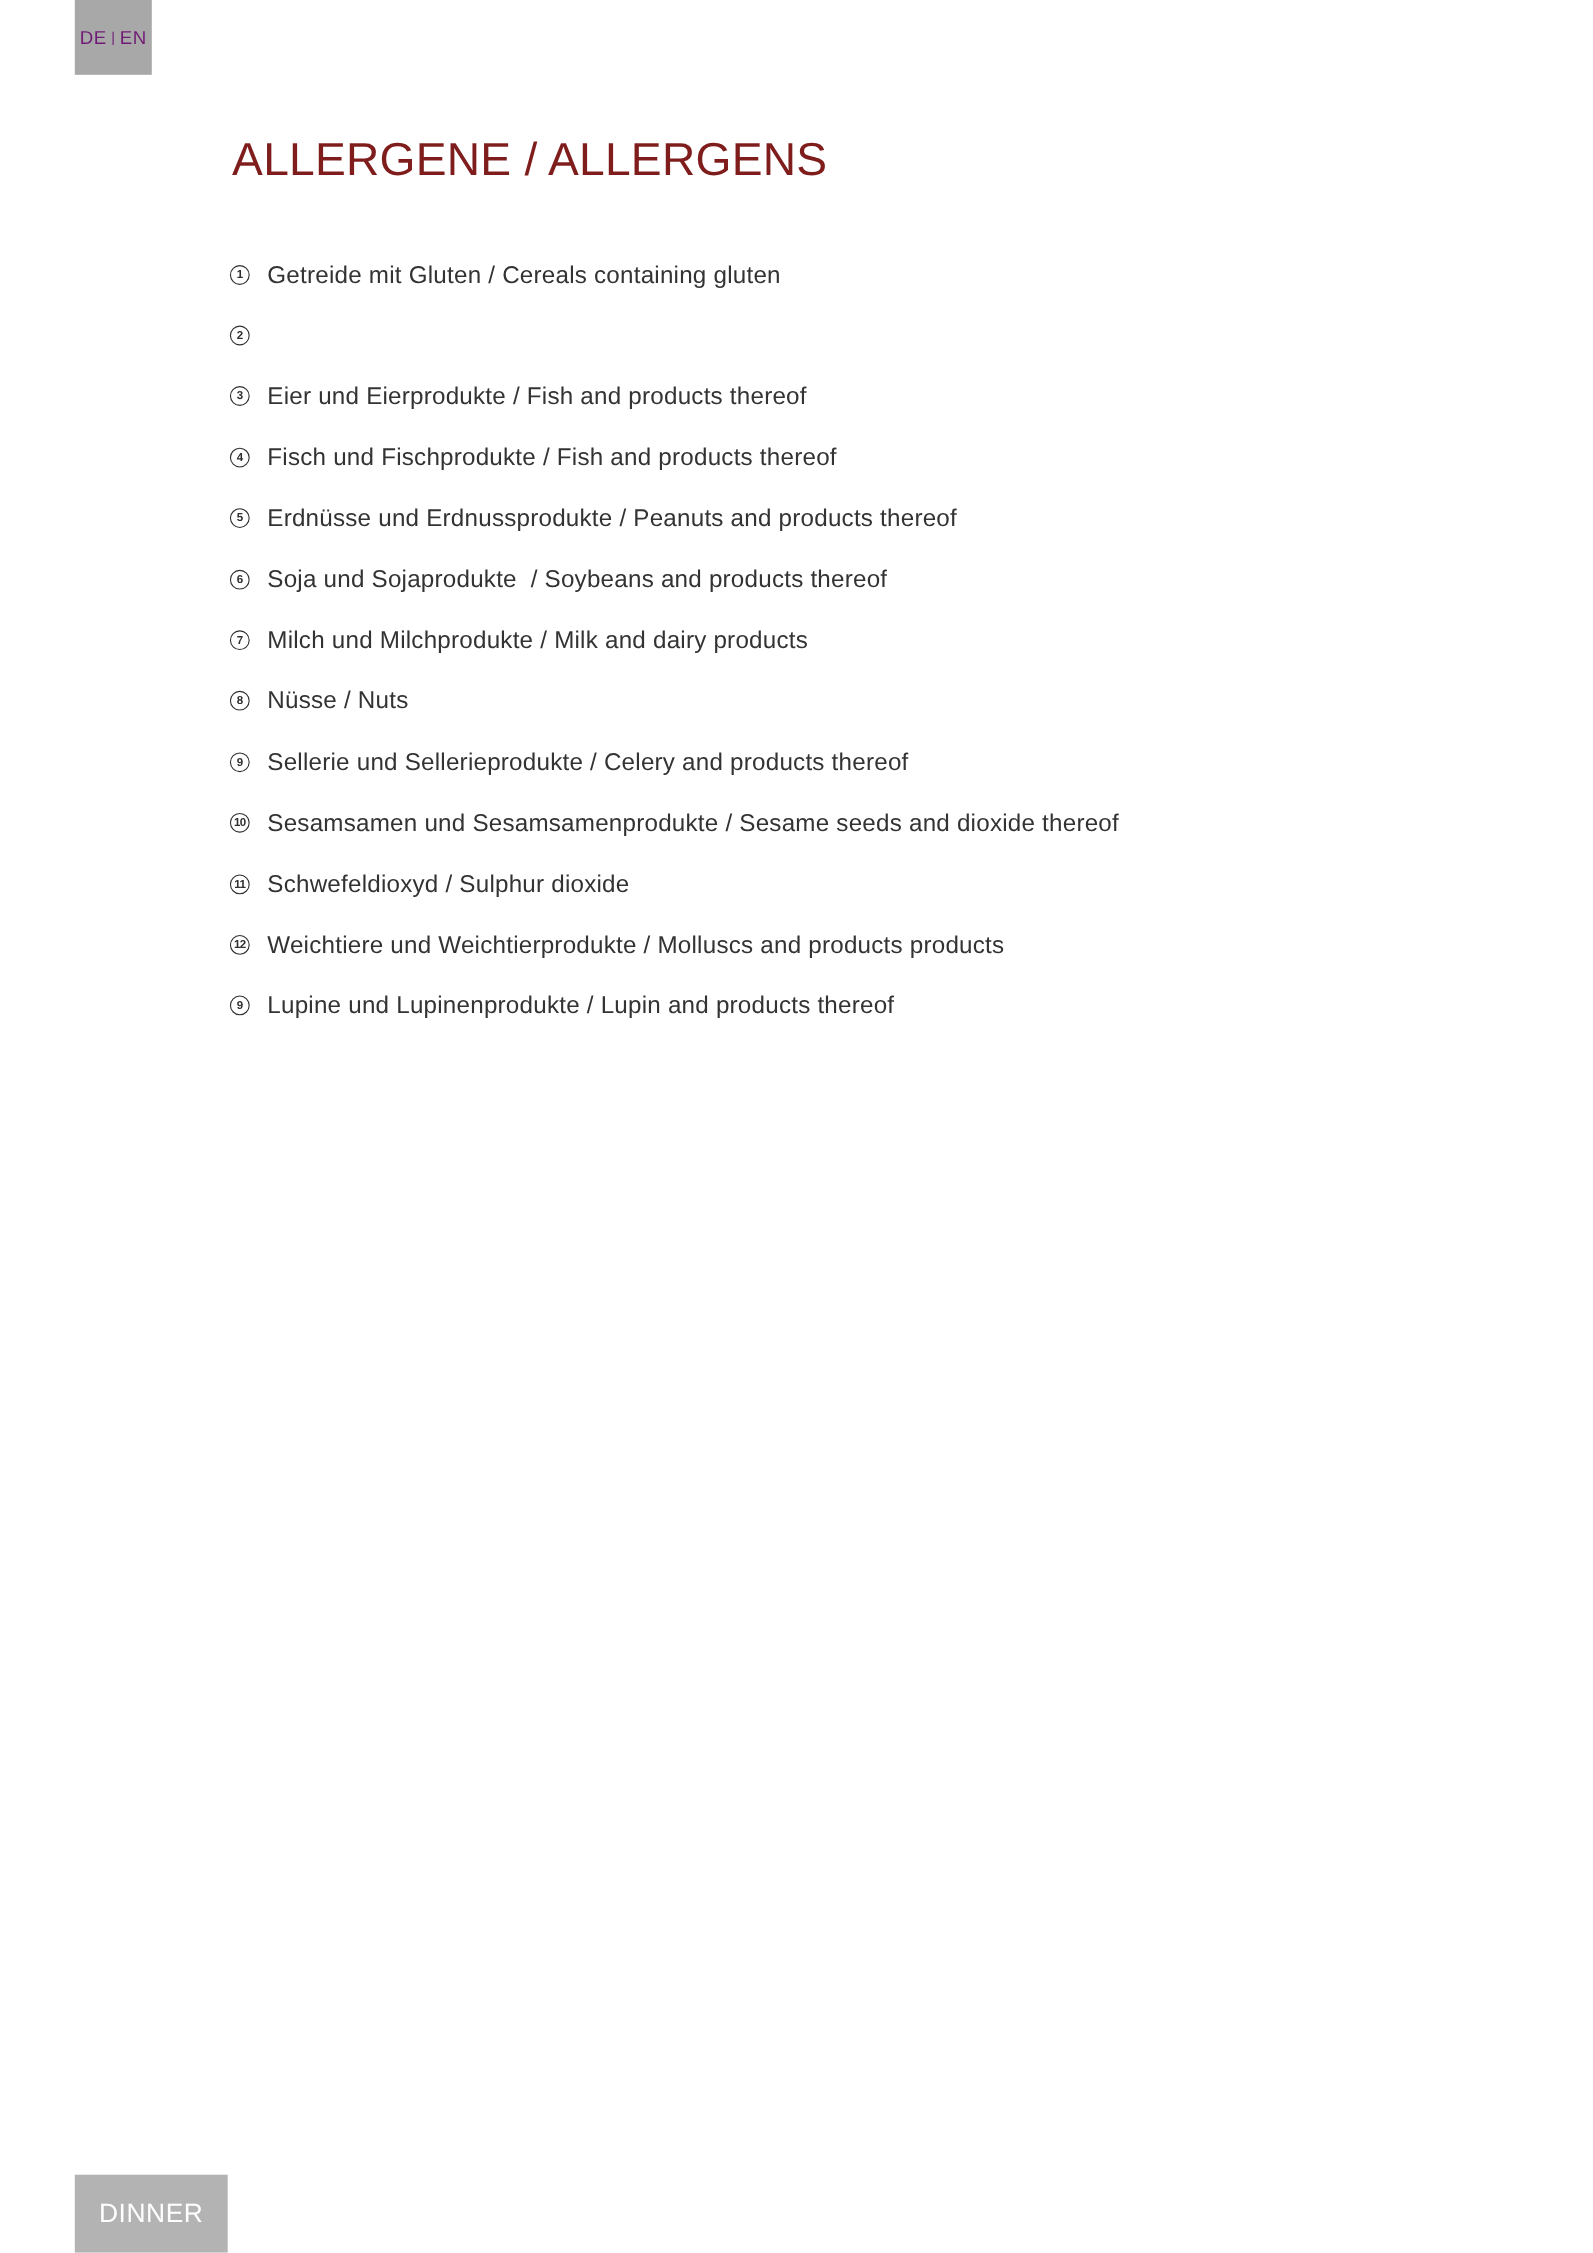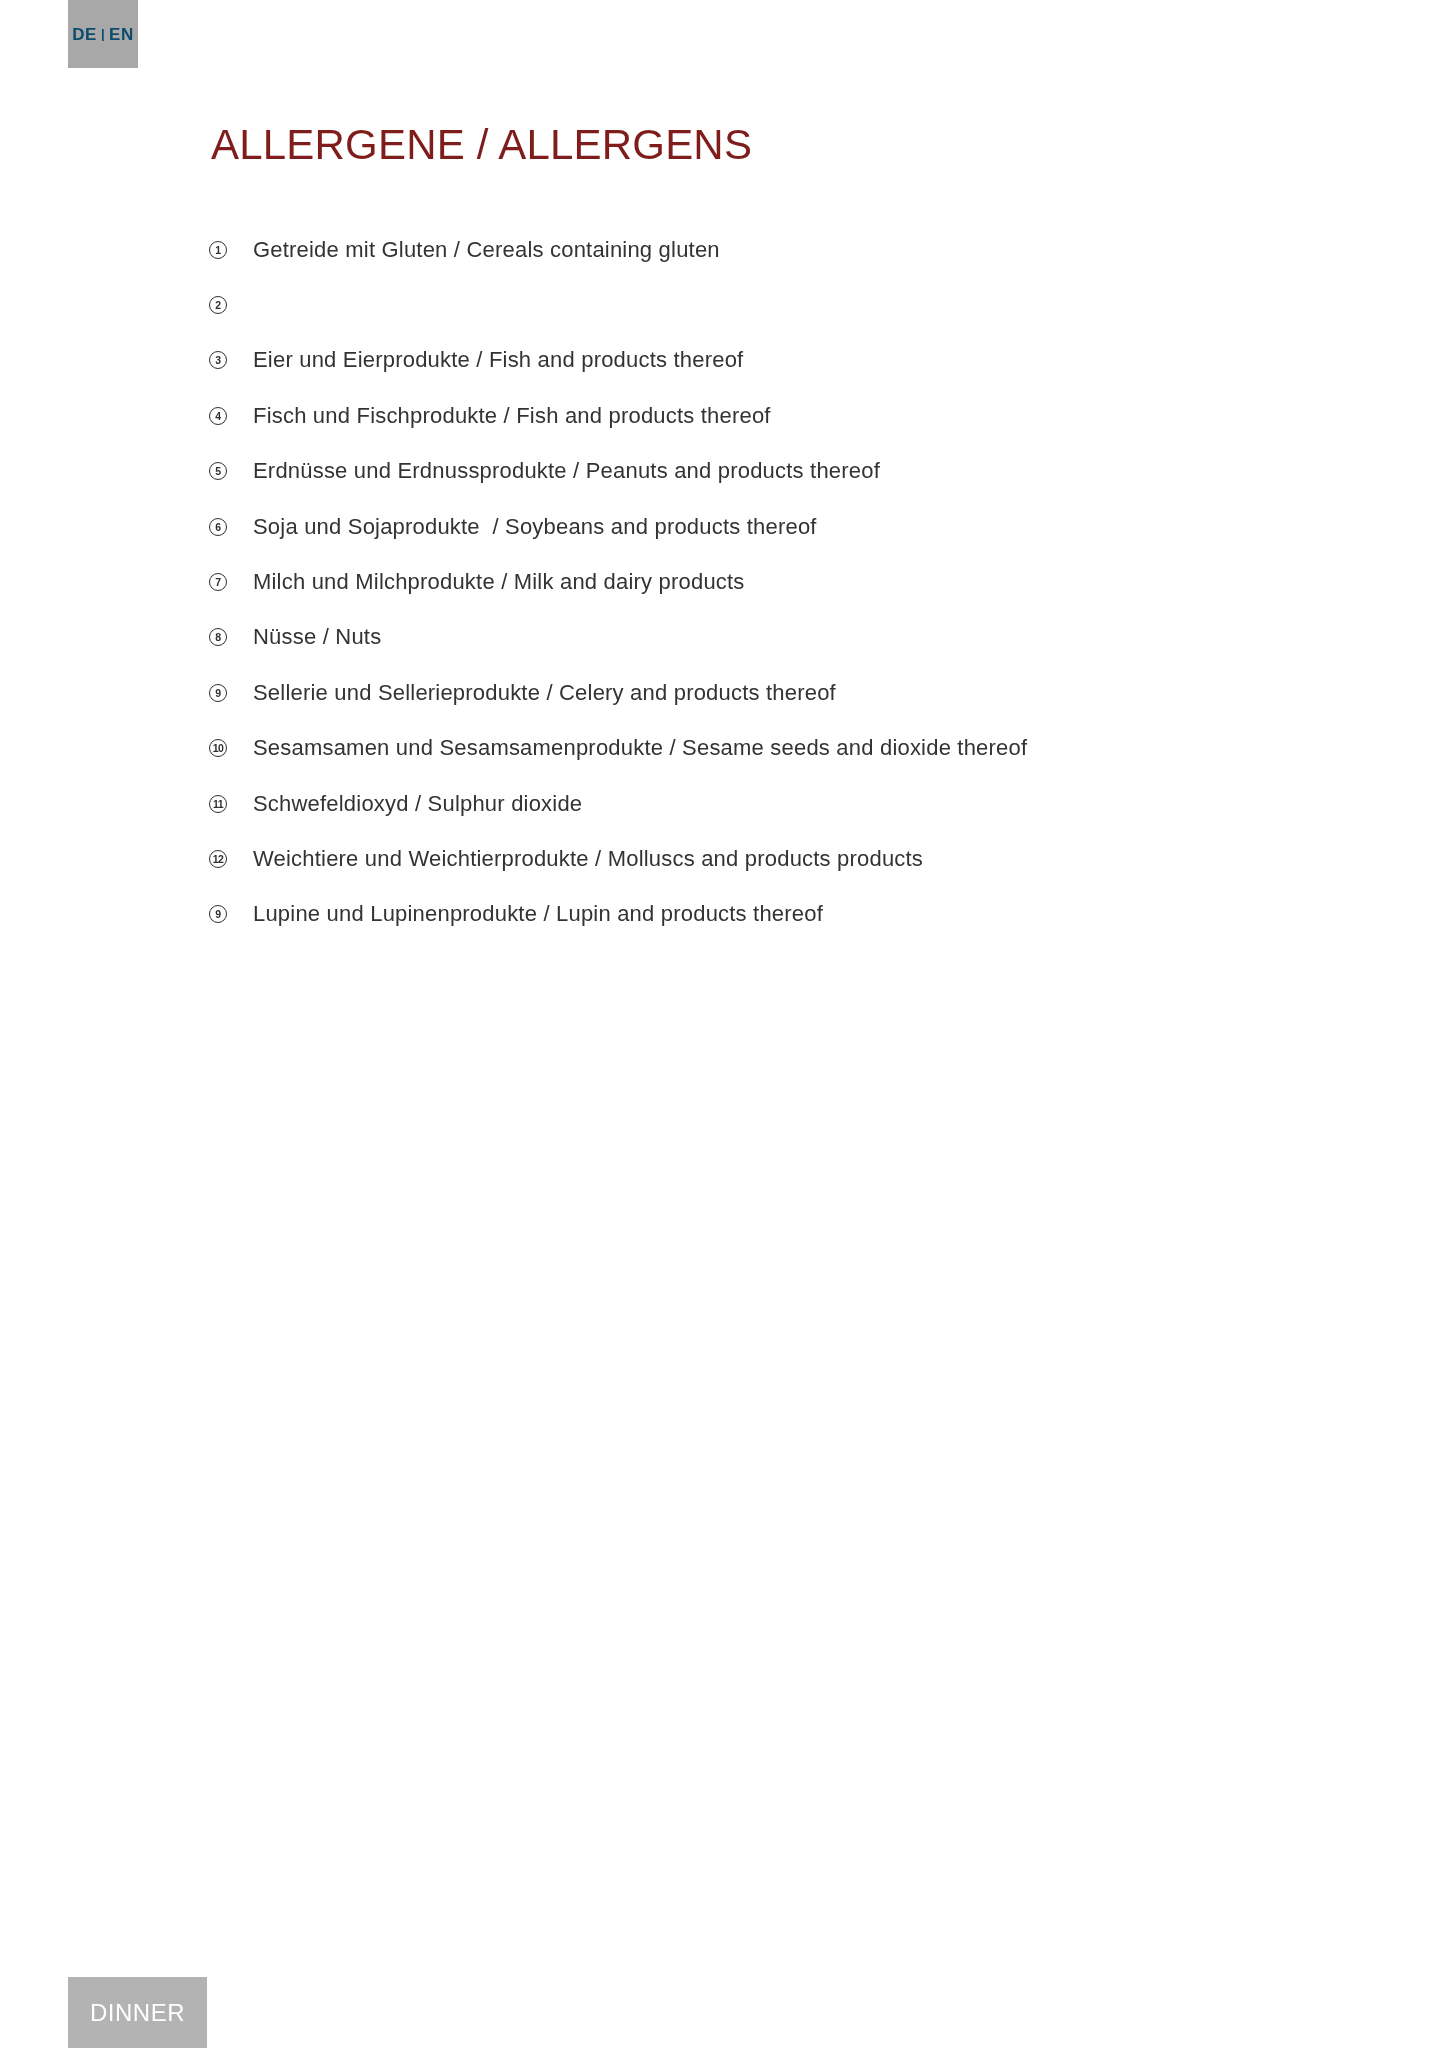--- a/index.html
+++ b/index.html
@@ -22,25 +22,24 @@
     top: 0;
     width: 70px;
     height: 68px;
     background: #a8a8a8;
     display: flex;
     align-items: center;
     justify-content: center;
     cursor: pointer;
   }
   .lang-box span {
-    color: #0c4a6e;
+    color: #701a75;
     font-size: 17px;
     letter-spacing: 0.5px;
     line-height: 1;
-    font-weight: bold;
   }
   .lang-box .sep {
     font-size: 13px;
     margin: 0 4px;
     position: relative;
     top: -1px;
   }
 
   
   .page-title {
@@ -75,21 +74,21 @@
     display: flex;
     align-items: center;
     justify-content: center;
     font-size: 10.5px;
     font-weight: 700;
     letter-spacing: -0.5px;
     color: #2f2f2f;
     box-sizing: border-box;
   }
   .allergen-label {
-    margin-left: 26px;
+    margin-left: 16px;
     font-size: 22px;
     color: #333333;
     letter-spacing: 0.2px;
     white-space: pre;
   }
 
   
   .dinner-btn {
     position: absolute;
     left: 68px;

